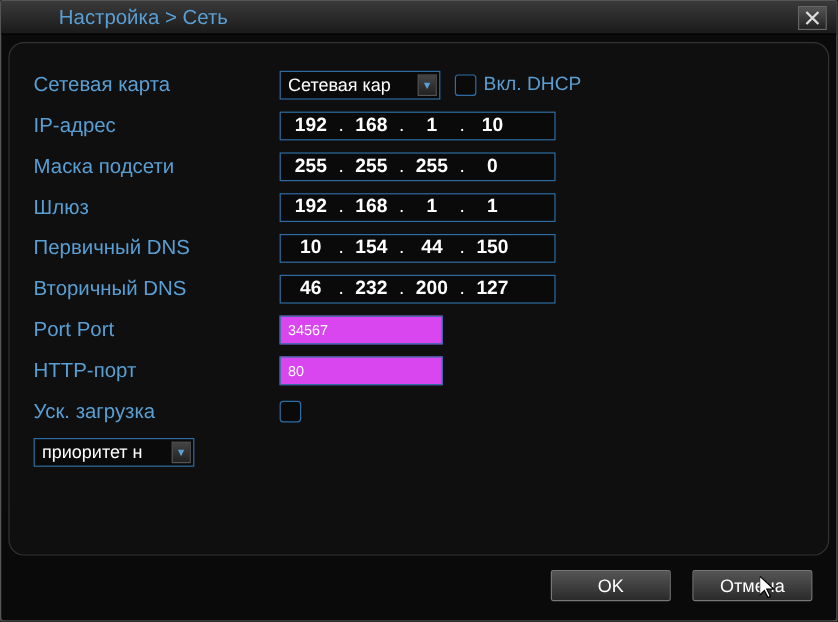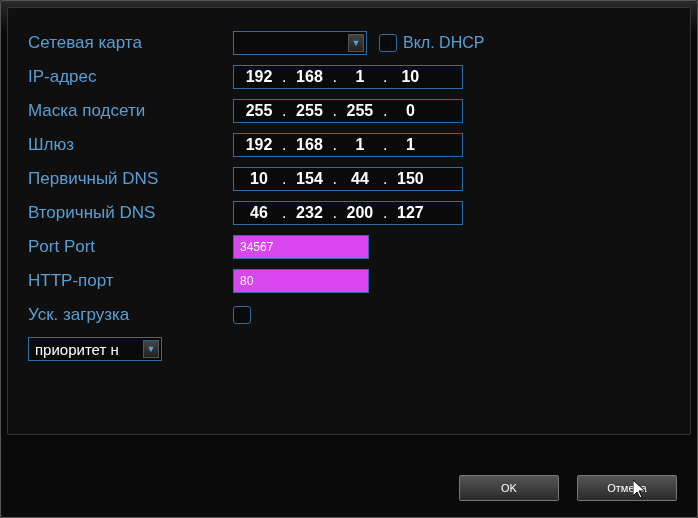--- a/index.html
+++ b/index.html
@@ -45,21 +45,21 @@
     cursor: pointer;
     font-size: 14px;
     font-weight: bold;
   }
   .content {
     padding: 22px 20px;
     background: #0f0f0f;
     height: calc(100% - 88px);
     border: 1px solid #333;
     margin: 6px;
-    border-radius: 2px;
+    border-radius: 13px;
   }
   .row {
     display: flex;
     align-items: center;
     margin-bottom: 8px;
     height: 26px;
   }
   .label {
     color: #5a9fd4;
     width: 205px;
@@ -146,46 +146,55 @@
     right: 20px;
     display: flex;
     gap: 18px;
   }
   .btn {
     width: 100px;
     height: 26px;
     background: linear-gradient(#555, #2a2a2a);
     border: 1px solid #777;
     color: #fff;
-    font-size: 11px;
+    font-size: 15px;
     cursor: pointer;
     display: flex;
     align-items: center;
     justify-content: center;
     border-radius: 2px;
   }
   .cursor {
     position: absolute;
     bottom: 12px;
     right: 48px;
     color: #fff;
     font-size: 18px;
     pointer-events: none;
   }
 </style>
 </head>
 <body>
 
 <div class="window">
+  <div class="titlebar">
+    <div class="title">Настройка &gt; Сеть</div>
+    <div class="close-btn">
+      <svg width="12" height="12" viewBox="0 0 12 12">
+          <path d="M1 1 L11 11 M11 1 L1 11" stroke="#ddd" stroke-width="2"></path>
+        </svg>
+    </div>
+  </div>
 
   <div class="content">
 
     <div class="row">
       <div class="label">Сетевая карта</div>
       <div class="select card">
+        <span>Сетевая кар</span>
         <div class="select-arrow">▼</div>
       </div>
       <div class="dhcp-wrap">
         <div class="checkbox"></div>
         <div class="dhcp-label">Вкл. DHCP</div>
       </div>
     </div>
 
     <div class="row">
       <div class="label">IP-адрес</div>

